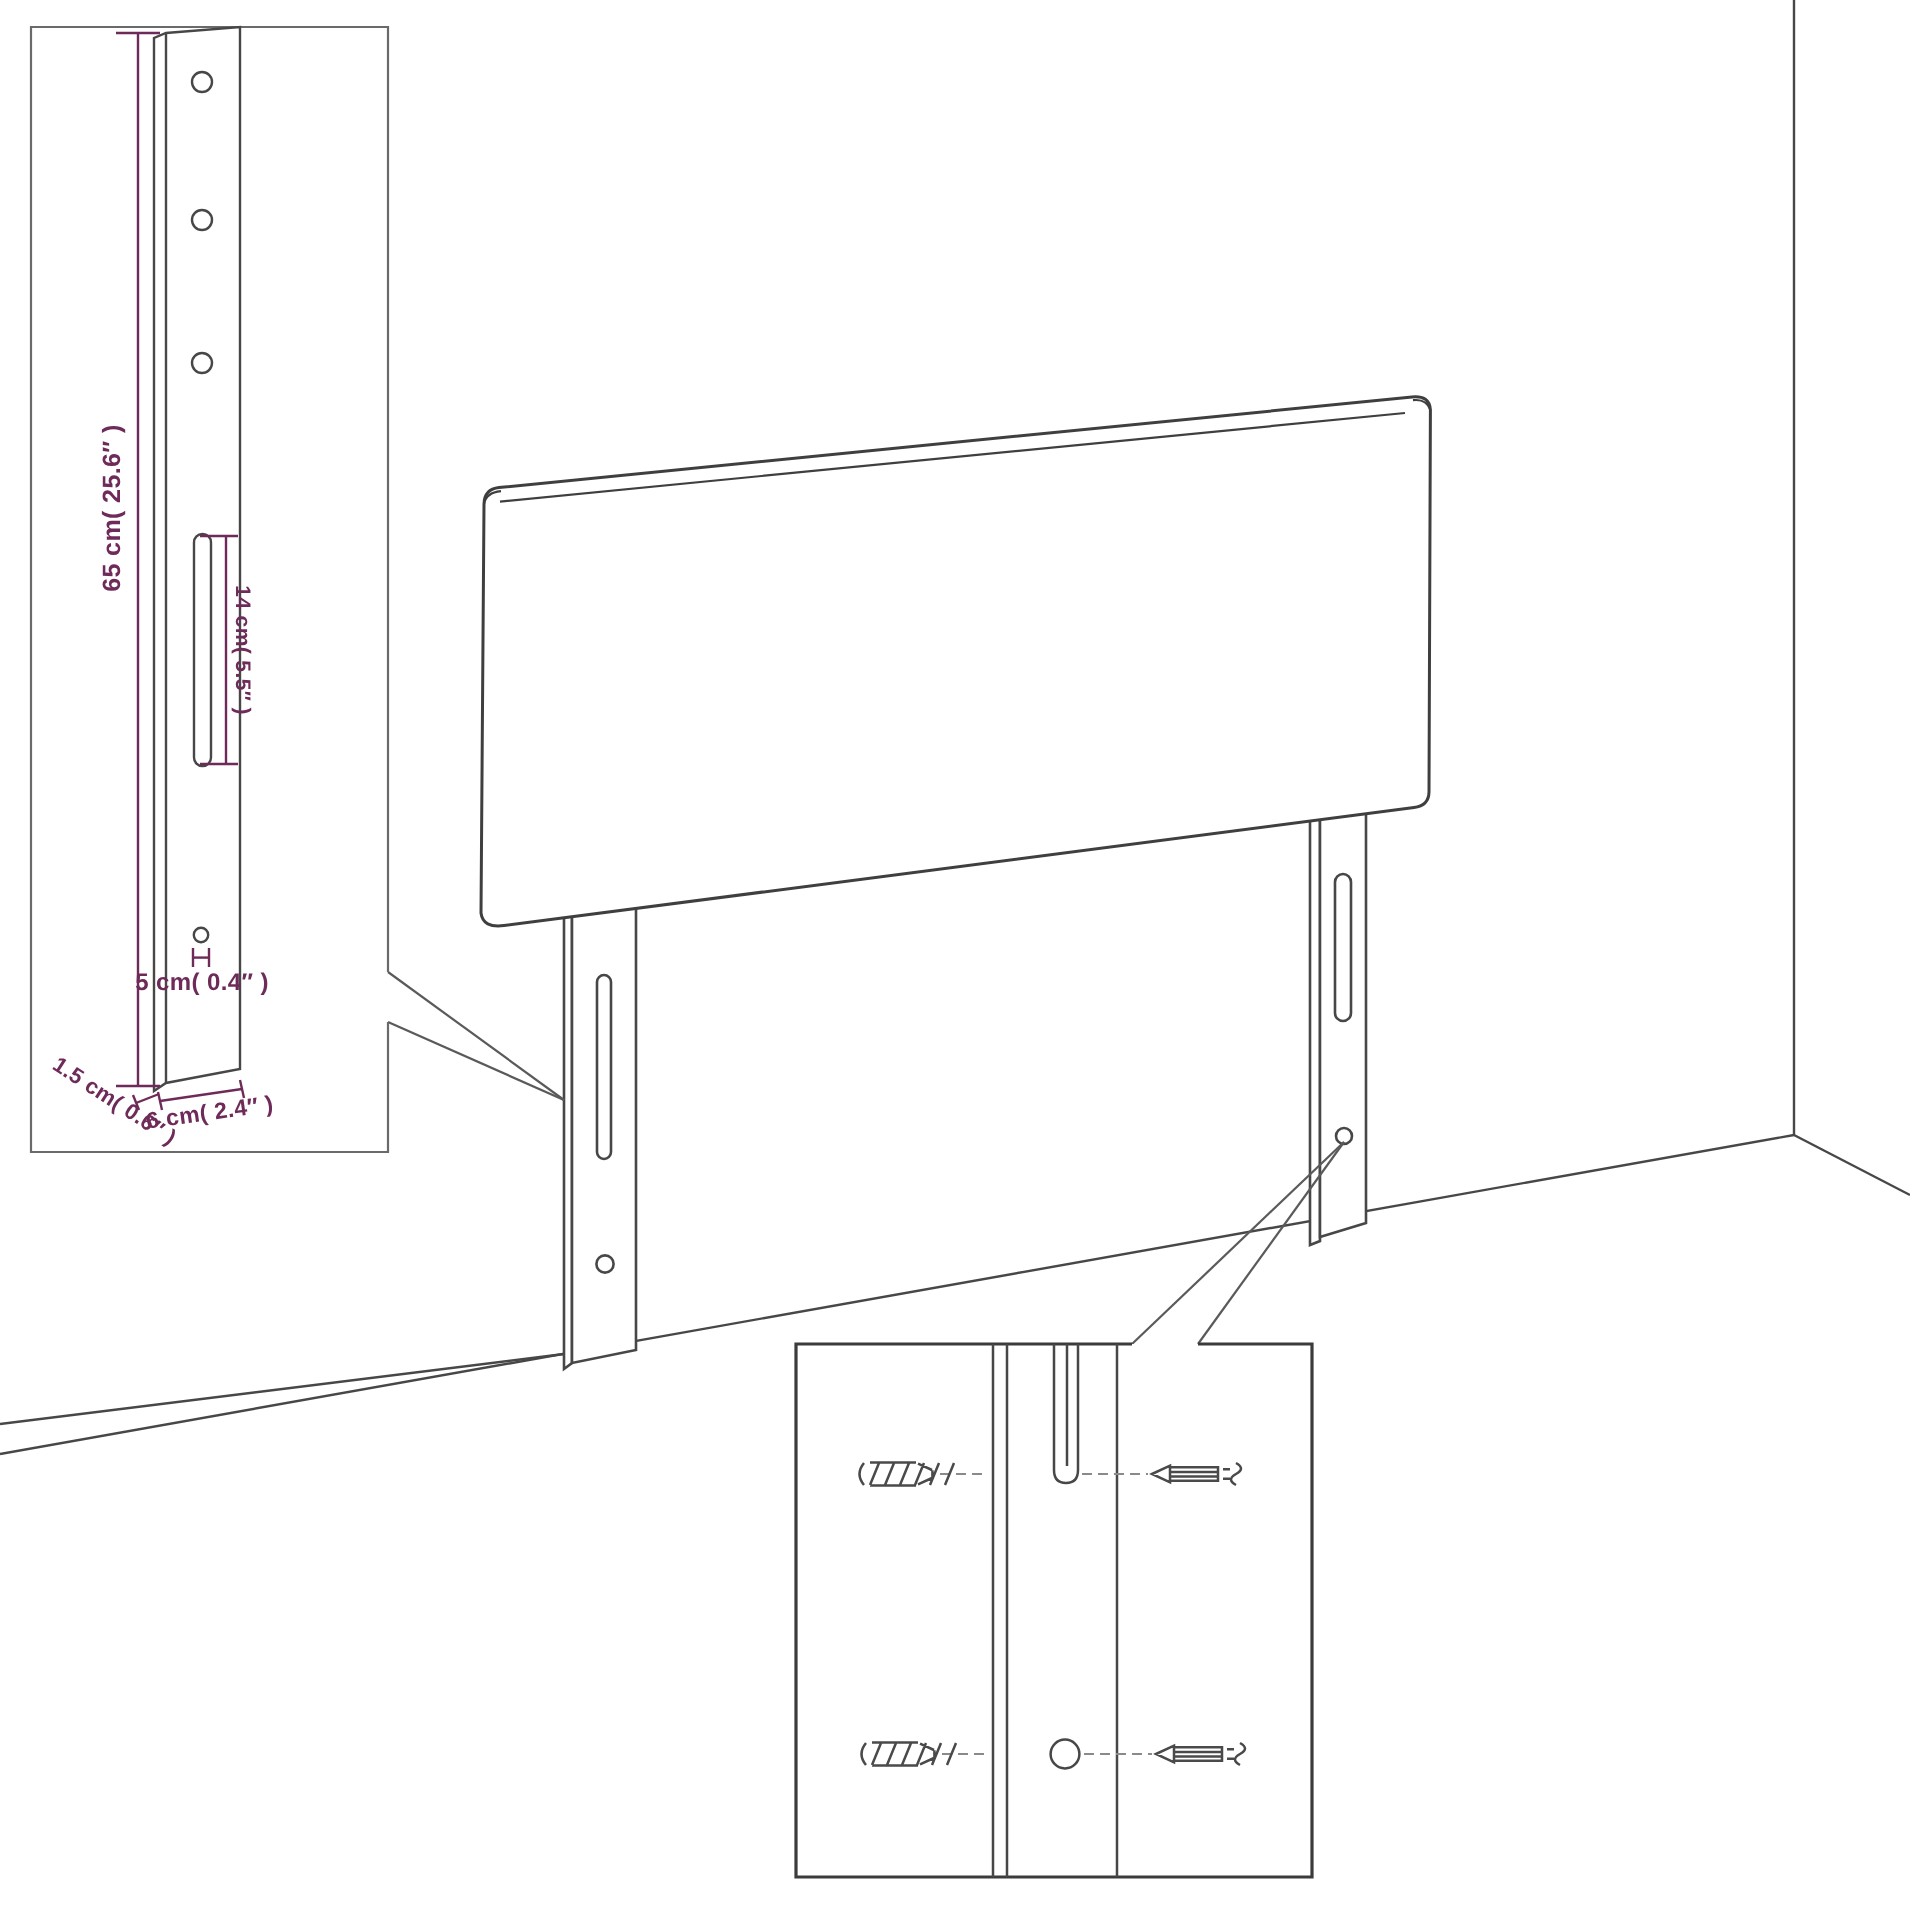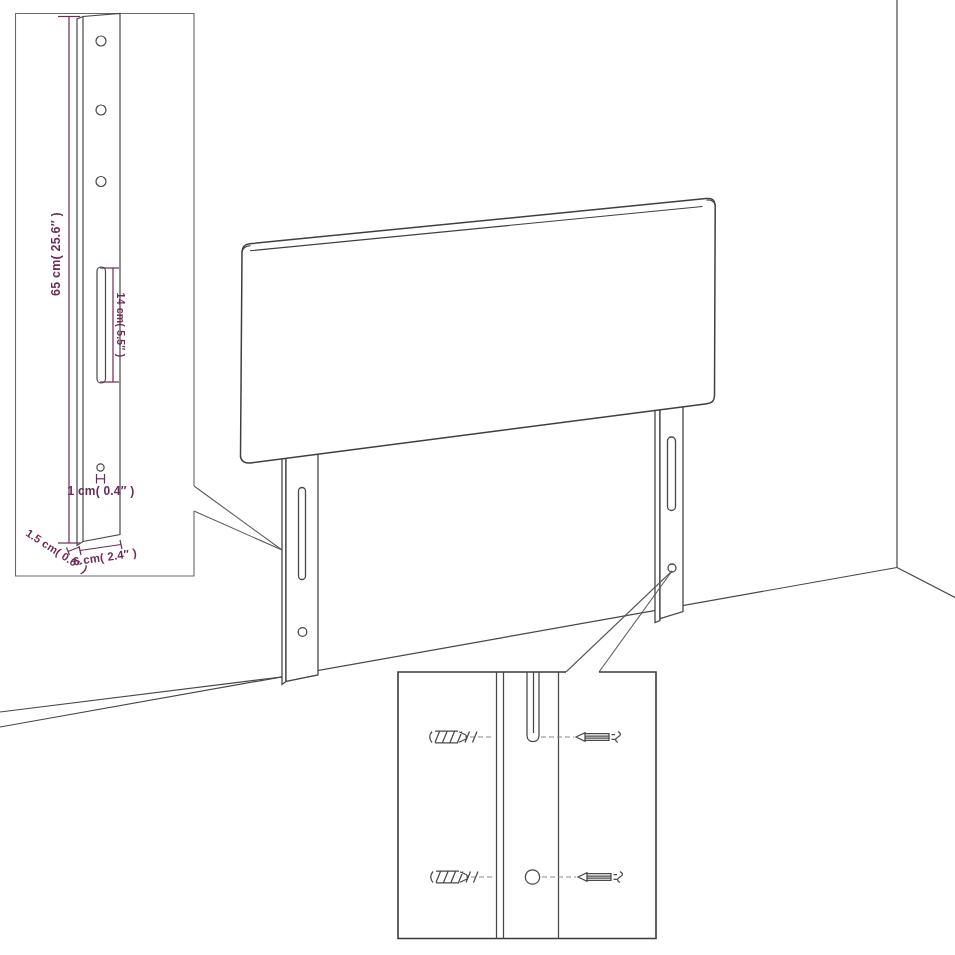--- a/index.html
+++ b/index.html
@@ -147,17 +147,17 @@
         <use href="#screw" transform="translate(593,737)"></use>
       </g>
       <g>
         <use href="#screw" transform="translate(595,877)"></use>
       </g>
     </g>
   </svg>
 
   <div class="dim-label" style="left:56px; top:254px; font-size:12.5px; --r:-90deg;">65 cm( 25.6″ )</div>
   <div class="dim-label" style="left:120.5px; top:325px; font-size:10.5px; --r:90deg;">14 cm( 5.5″ )</div>
-  <div class="dim-label" style="left:101px; top:490.5px; font-size:12px; --r:0deg;">1 cm( 0.4″ )</div>
+  <div class="dim-label" style="left:101px; top:490.5px; font-size:12px; --r:0deg;">5 cm( 0.4″ )</div>
   <div class="dim-label" style="left:57px; top:551px; font-size:11px; --r:33deg;">1.5 cm( 0.6″ )</div>
   <div class="dim-label" style="left:105px; top:556.5px; font-size:11.5px; --r:-8deg;">6 cm( 2.4″ )</div>
 
 </div>
 
 </body></html>

